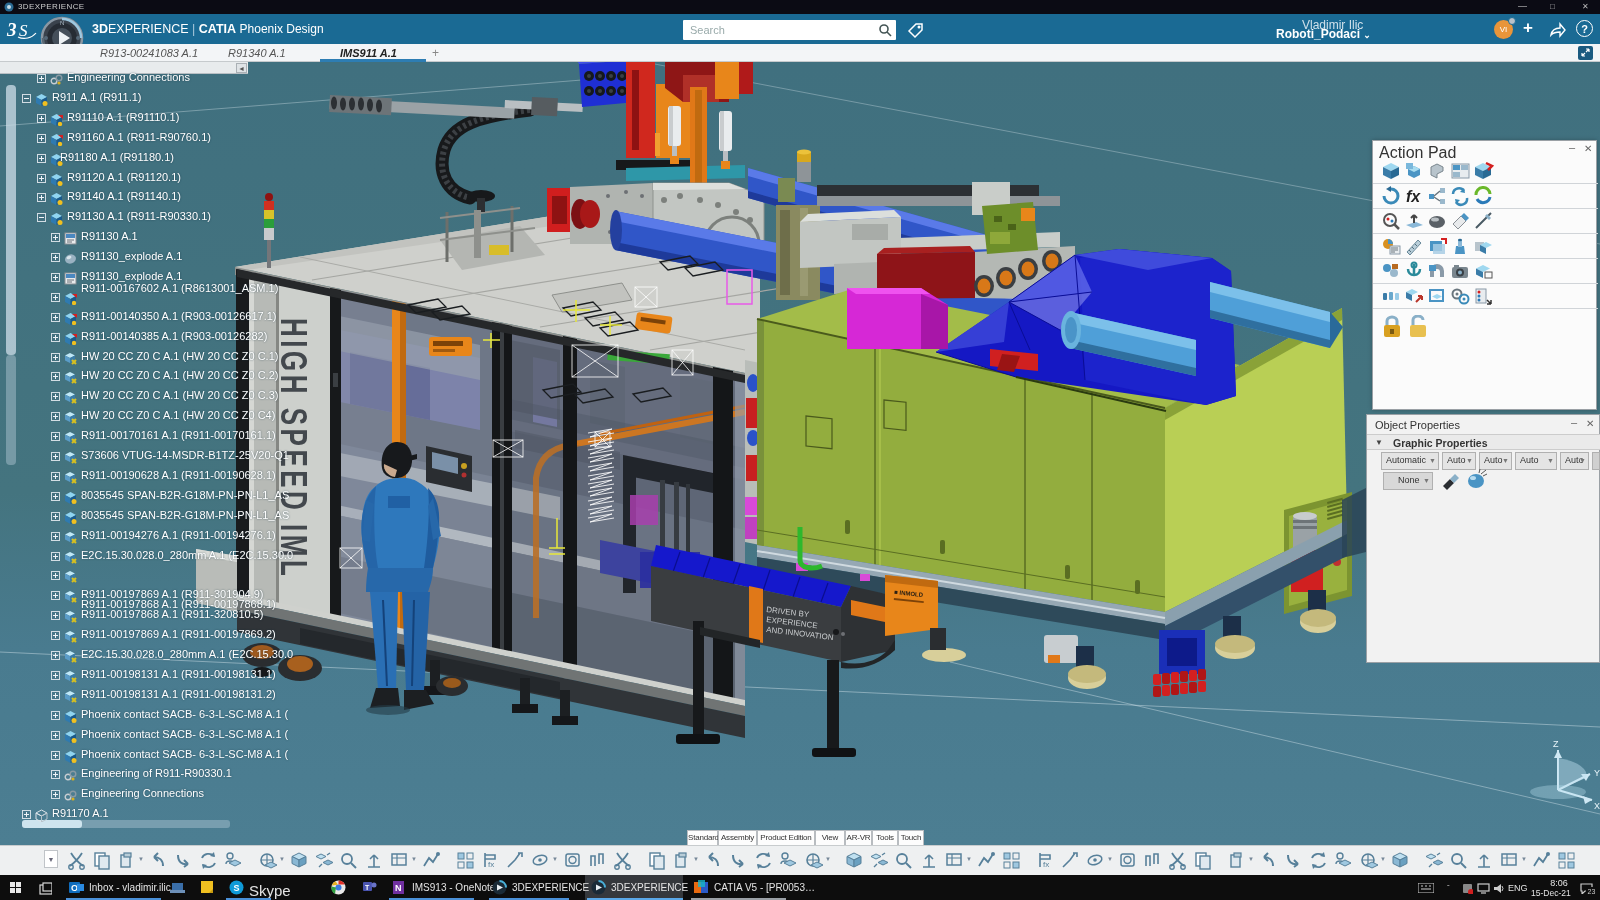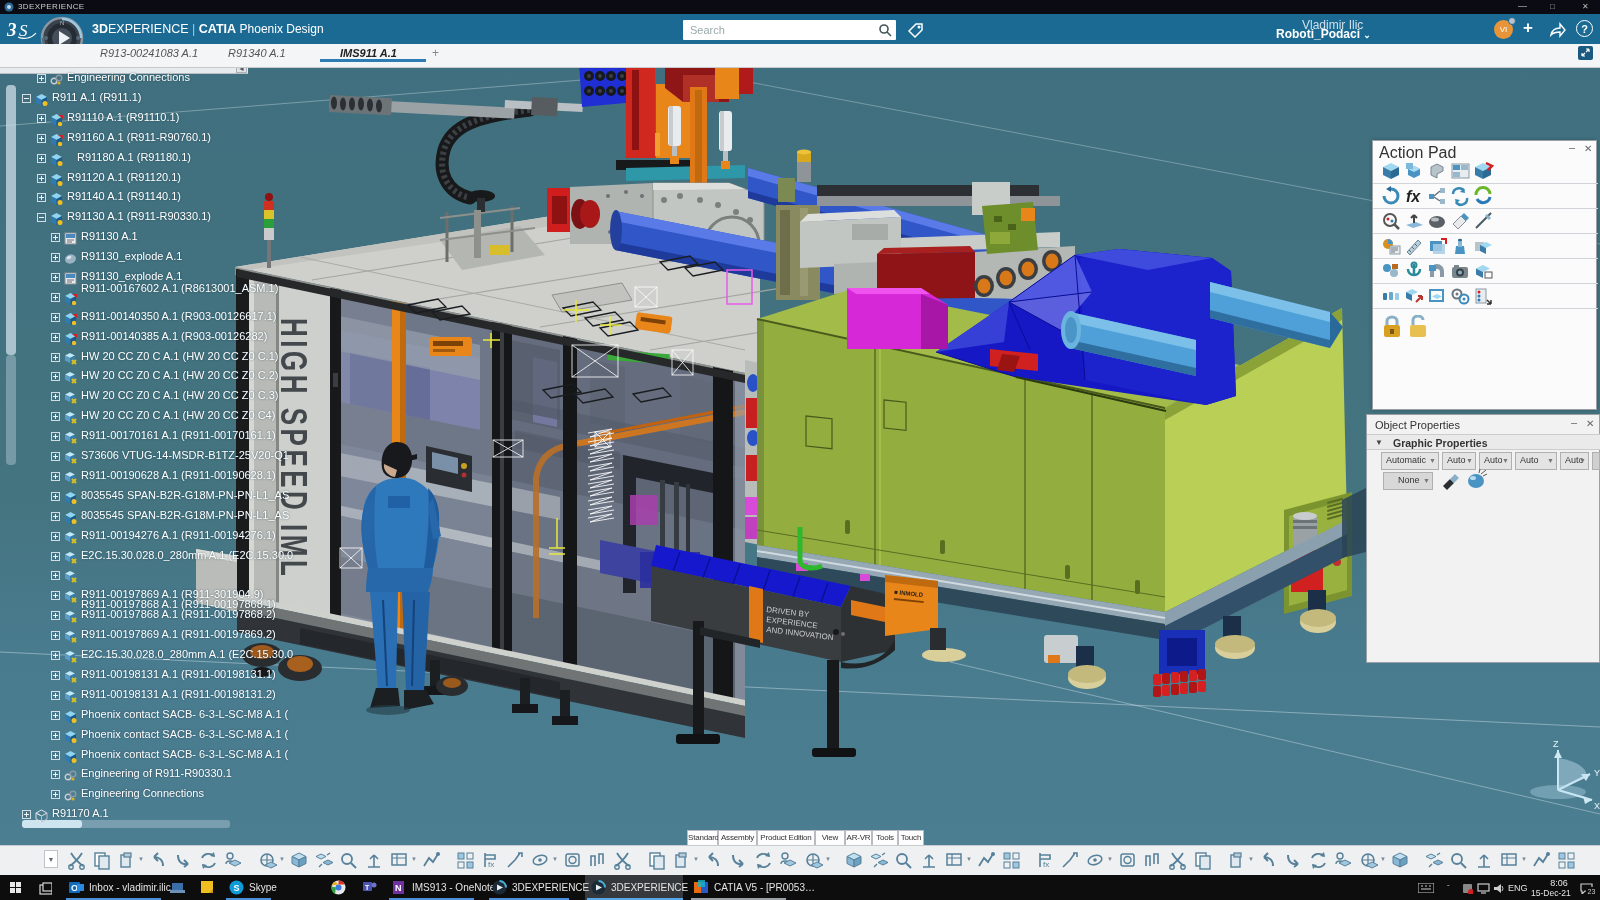--- a/index.html
+++ b/index.html
@@ -487,21 +487,21 @@
         <circle cx="10" cy="11" r="2.2" fill="#f0c020"></circle>
       </svg></div>
     <div class="trow" style="left:67px;top:131px;text-shadow:0 0 2px rgba(20,50,65,.7)">R91160 A.1 (R911-R90760.1)</div>
     <div class="exp plus" style="left:37px;top:154px"></div>
     <div class="abs" style="left:50px;top:152px"><svg width="13" height="13">
         <polygon points="6.5,1 12,4 6.5,7 1,4" fill="#8fd4f0"></polygon>
         <polygon points="1,4 6.5,7 6.5,13 1,10" fill="#2f7ab0"></polygon>
         <polygon points="12,4 6.5,7 6.5,13 12,10" fill="#1a5a8c"></polygon>
         <circle cx="10" cy="10.5" r="2.5" fill="#f0c020"></circle>
       </svg></div>
-    <div class="trow" style="left:77px;top:151px;text-shadow:0 0 2px rgba(20,50,65,.7)">R91180 A.1 (R91180.1)</div>
+    <div class="trow" style="left:60px;top:151px;text-shadow:0 0 2px rgba(20,50,65,.7)">R91180 A.1 (R91180.1)</div>
     <div class="exp plus" style="left:37px;top:174px"></div>
     <div class="abs" style="left:50px;top:172px"><svg width="13" height="13">
         <polygon points="6.5,1 12,4 6.5,7 1,4" fill="#8fd4f0"></polygon>
         <polygon points="1,4 6.5,7 6.5,13 1,10" fill="#2f7ab0"></polygon>
         <polygon points="12,4 6.5,7 6.5,13 12,10" fill="#1a5a8c"></polygon>
         <circle cx="10" cy="10.5" r="2.5" fill="#f0c020"></circle>
       </svg></div>
     <div class="trow" style="left:67px;top:171px;text-shadow:0 0 2px rgba(20,50,65,.7)">R91120 A.1 (R91120.1)</div>
     <div class="exp plus" style="left:37px;top:193px"></div>
     <div class="abs" style="left:50px;top:191px"><svg width="13" height="13">
@@ -670,21 +670,21 @@
         <path d="M8,8 L12,12 M12,8 L8,12" stroke="#d8c020" stroke-width="2"></path>
       </svg></div>
     <div class="trow" style="left:81px;top:588px;text-shadow:0 0 2px rgba(20,50,65,.7)">R911-00197869 A.1 (R911-301904.9)</div>
     <div class="exp plus" style="left:51px;top:611px"></div>
     <div class="abs" style="left:64px;top:609px"><svg width="13" height="13">
         <polygon points="6,1 11,3.5 6,6 1,3.5" fill="#bfe8f8"></polygon>
         <polygon points="1,3.5 6,6 6,11 1,8.5" fill="#5a9cc8"></polygon>
         <polygon points="11,3.5 6,6 6,11 11,8.5" fill="#3a7ca8"></polygon>
         <path d="M8,8 L12,12 M12,8 L8,12" stroke="#d8c020" stroke-width="2"></path>
       </svg></div>
-    <div class="trow" style="left:81px;top:608px;text-shadow:0 0 2px rgba(20,50,65,.7)">R911-00197868 A.1 (R911-00197868.2)</div>
+    <div class="trow" style="left:81px;top:608px;text-shadow:0 0 2px rgba(20,50,65,.7)">R911-00197868 A.1 (R911-320810.5)</div>
     <div class="exp plus" style="left:51px;top:631px"></div>
     <div class="abs" style="left:64px;top:629px"><svg width="13" height="13">
         <polygon points="6,1 11,3.5 6,6 1,3.5" fill="#bfe8f8"></polygon>
         <polygon points="1,3.5 6,6 6,11 1,8.5" fill="#5a9cc8"></polygon>
         <polygon points="11,3.5 6,6 6,11 11,8.5" fill="#3a7ca8"></polygon>
         <path d="M8,8 L12,12 M12,8 L8,12" stroke="#d8c020" stroke-width="2"></path>
       </svg></div>
     <div class="trow" style="left:81px;top:628px;text-shadow:0 0 2px rgba(20,50,65,.7)">R911-00197869 A.1 (R911-00197869.2)</div>
     <div class="exp plus" style="left:51px;top:651px"></div>
     <div class="abs" style="left:64px;top:649px"><svg width="13" height="13">
@@ -1008,21 +1008,21 @@
 <circle cx="22" cy="22" r="15" fill="#262c34"></circle>
 <path d="M22,3 A19,19 0 0 1 41,22" stroke="#9ec8e0" stroke-width="2.5" fill="none"></path>
 <path d="M22,41 A19,19 0 0 1 3,22" stroke="#5a6874" stroke-width="2.5" fill="none"></path>
 <circle cx="22" cy="22" r="10" fill="#454f5a"></circle>
 <polygon points="19,15 30,22 19,29" fill="#eef2f5"></polygon>
 <text x="20" y="9" font-size="6" fill="#aab8c4">N</text>
 <circle cx="22" cy="38" r="2" fill="#88aac0"></circle>
       <circle cx="6" cy="22" r="2" fill="#556878"></circle>
       <circle cx="38" cy="22" r="2" fill="#556878"></circle>
 </svg>
-    <div class="abs" style="left:0;top:44px;width:1600px;height:24px;background:#f3f5f7;border-bottom:1px solid #c6cacd">
+    <div class="abs" style="left:0;top:44px;width:1600px;height:18px;background:#f3f5f7;border-bottom:1px solid #c6cacd">
       <span class="abs" style="left:100px;top:3px;font-size:11px;font-style:italic;color:#555">R913-00241083 A.1</span>
       <span class="abs" style="left:228px;top:3px;font-size:11px;font-style:italic;color:#555">R91340 A.1</span>
       <span class="abs" style="left:340px;top:3px;font-size:11px;font-style:italic;font-weight:bold;color:#222">IMS911 A.1</span>
       <div class="abs" style="left:320px;top:15px;width:106px;height:3px;background:#2d7db3"></div>
       <span class="abs" style="left:432px;top:2px;font-size:12px;color:#888">+</span>
       <div class="abs" style="left:1578px;top:2px;width:15px;height:14px;background:#1a5a80;border-radius:2px"><svg width="15" height="14">
           <path d="M4,10 L7,7 M8,6 L11,3 M11,3 L11,6 M11,3 L8,3 M4,10 L4,7 M4,10 L7,10" stroke="#fff" stroke-width="1.2"></path>
         </svg></div>
     </div>
     <div class="abs" style="left:687px;top:830px;width:31px;height:15px;background:#fdfdfd;border:1px solid #b8bcc0;border-bottom:none;font-size:8px;letter-spacing:-0.2px;color:#333;text-align:center;line-height:14px">Standard</div>
@@ -1301,21 +1301,21 @@
           <rect x="0" y="10" width="15" height="3" fill="#6d90b8"></rect>
         </svg></div>
       <div class="abs" style="left:200px;top:5px"><svg width="15" height="15">
           <rect x="1" y="1" width="12" height="12" fill="#f0c020"></rect>
           <polygon points="9,13 13,13 13,9" fill="#c89a10"></polygon>
         </svg></div>
       <div class="abs" style="left:229px;top:5px"><svg width="15" height="15">
           <circle cx="7.5" cy="7.5" r="7" fill="#0f9ad8"></circle>
           <text x="4.5" y="11" font-size="9" font-weight="bold" fill="#fff">S</text>
         </svg></div>
-      <span class="abs" style="left:249px;top:7px;font-size:10px;color:#e4e4e4;white-space:nowrap">Skype</span>
+      <span class="abs" style="left:249px;top:7px;font-size:15px;color:#e4e4e4;white-space:nowrap">Skype</span>
       <div class="abs" style="left:331px;top:5px"><svg width="15" height="15">
           <circle cx="7.5" cy="7.5" r="7" fill="#e8e8e8"></circle>
           <circle cx="7.5" cy="7.5" r="3" fill="#3a7ae0"></circle>
           <path d="M7.5,0.5 A7,7 0 0 1 13.8,4.5 L7.5,4.5 Z" fill="#e03028"></path>
           <path d="M0.7,5.5 A7,7 0 0 1 4.5,1.2 L7,4.8 Z" fill="#e8b020"></path>
           <path d="M4,14 A7,7 0 0 1 0.6,6.5 L5,7.5 Z" fill="#30a040"></path>
         </svg></div>
       <div class="abs" style="left:362px;top:5px"><svg width="15" height="15">
           <rect x="1" y="2" width="9" height="9" rx="1" fill="#4a54b0"></rect>
           <text x="3" y="9.5" font-size="7" font-weight="bold" fill="#fff">T</text>

